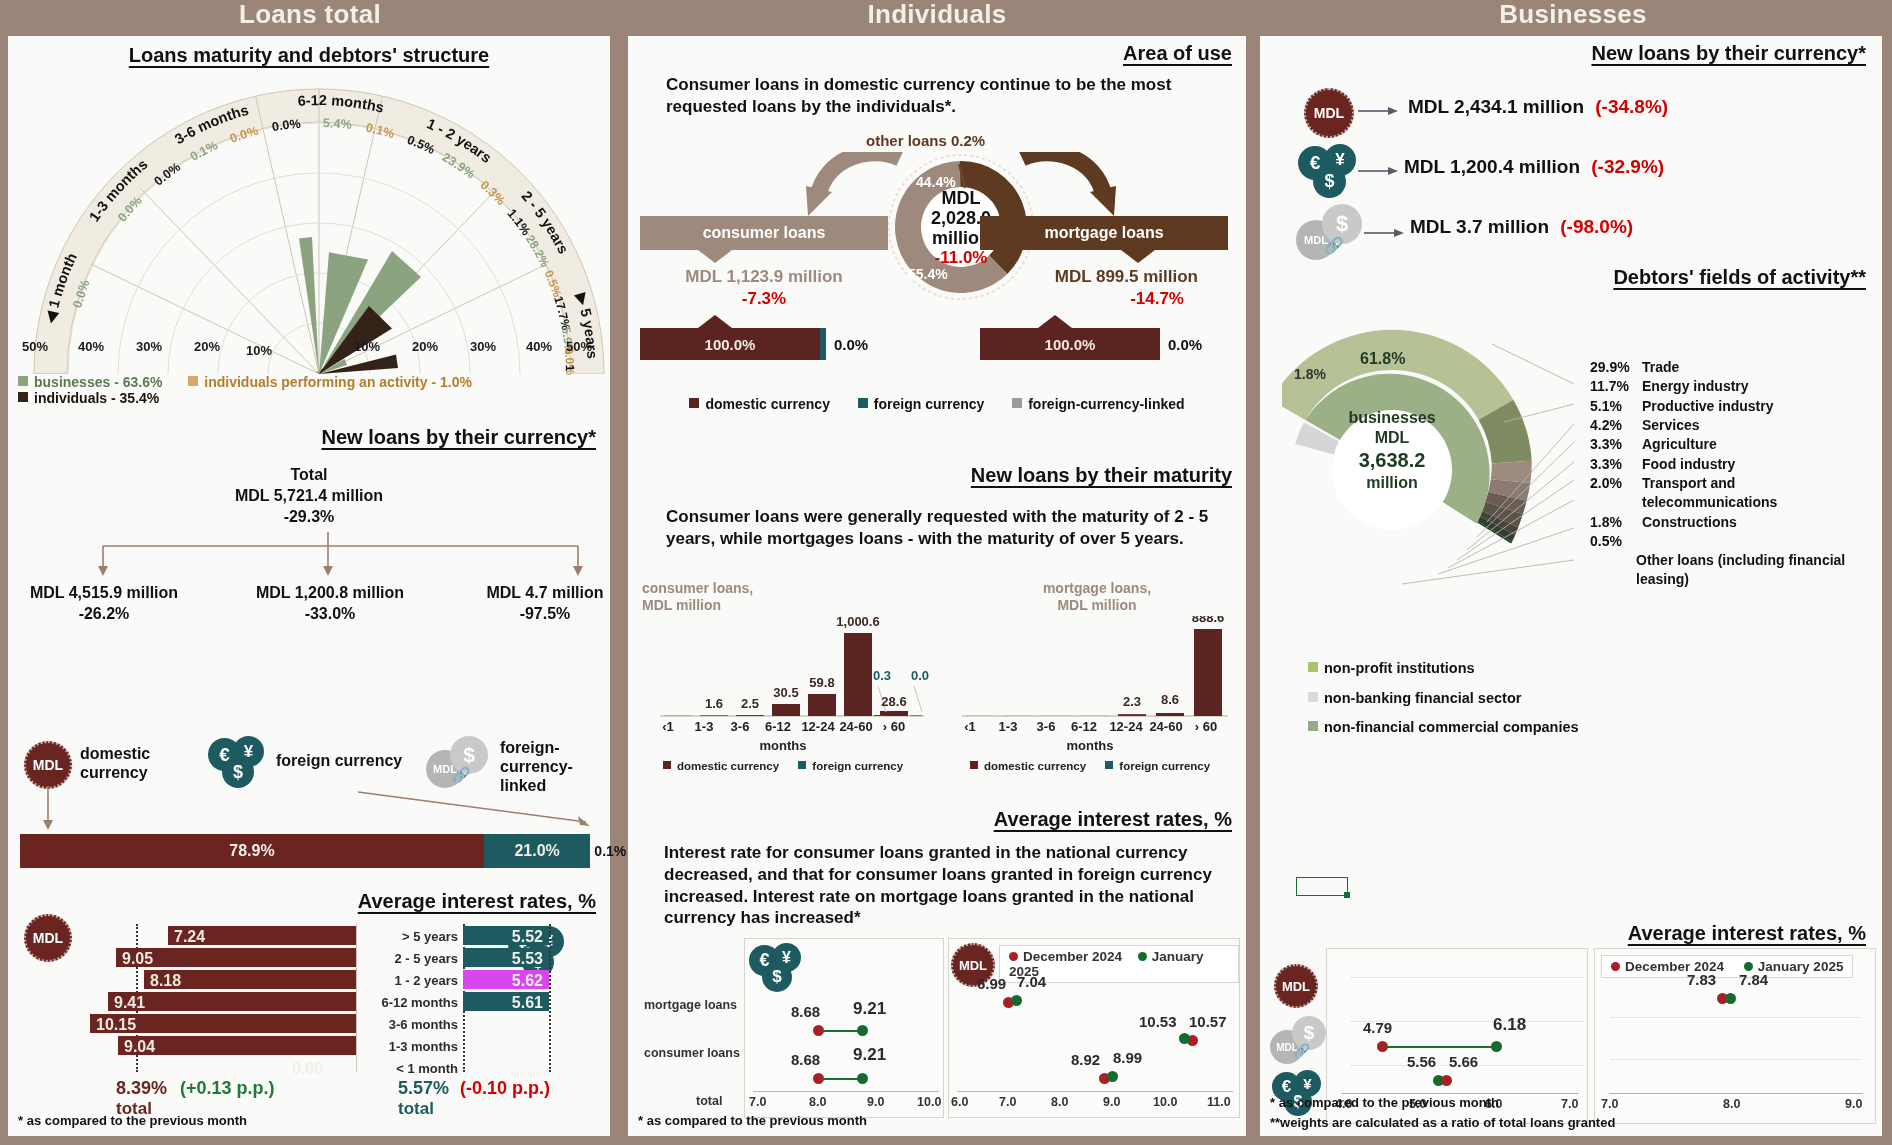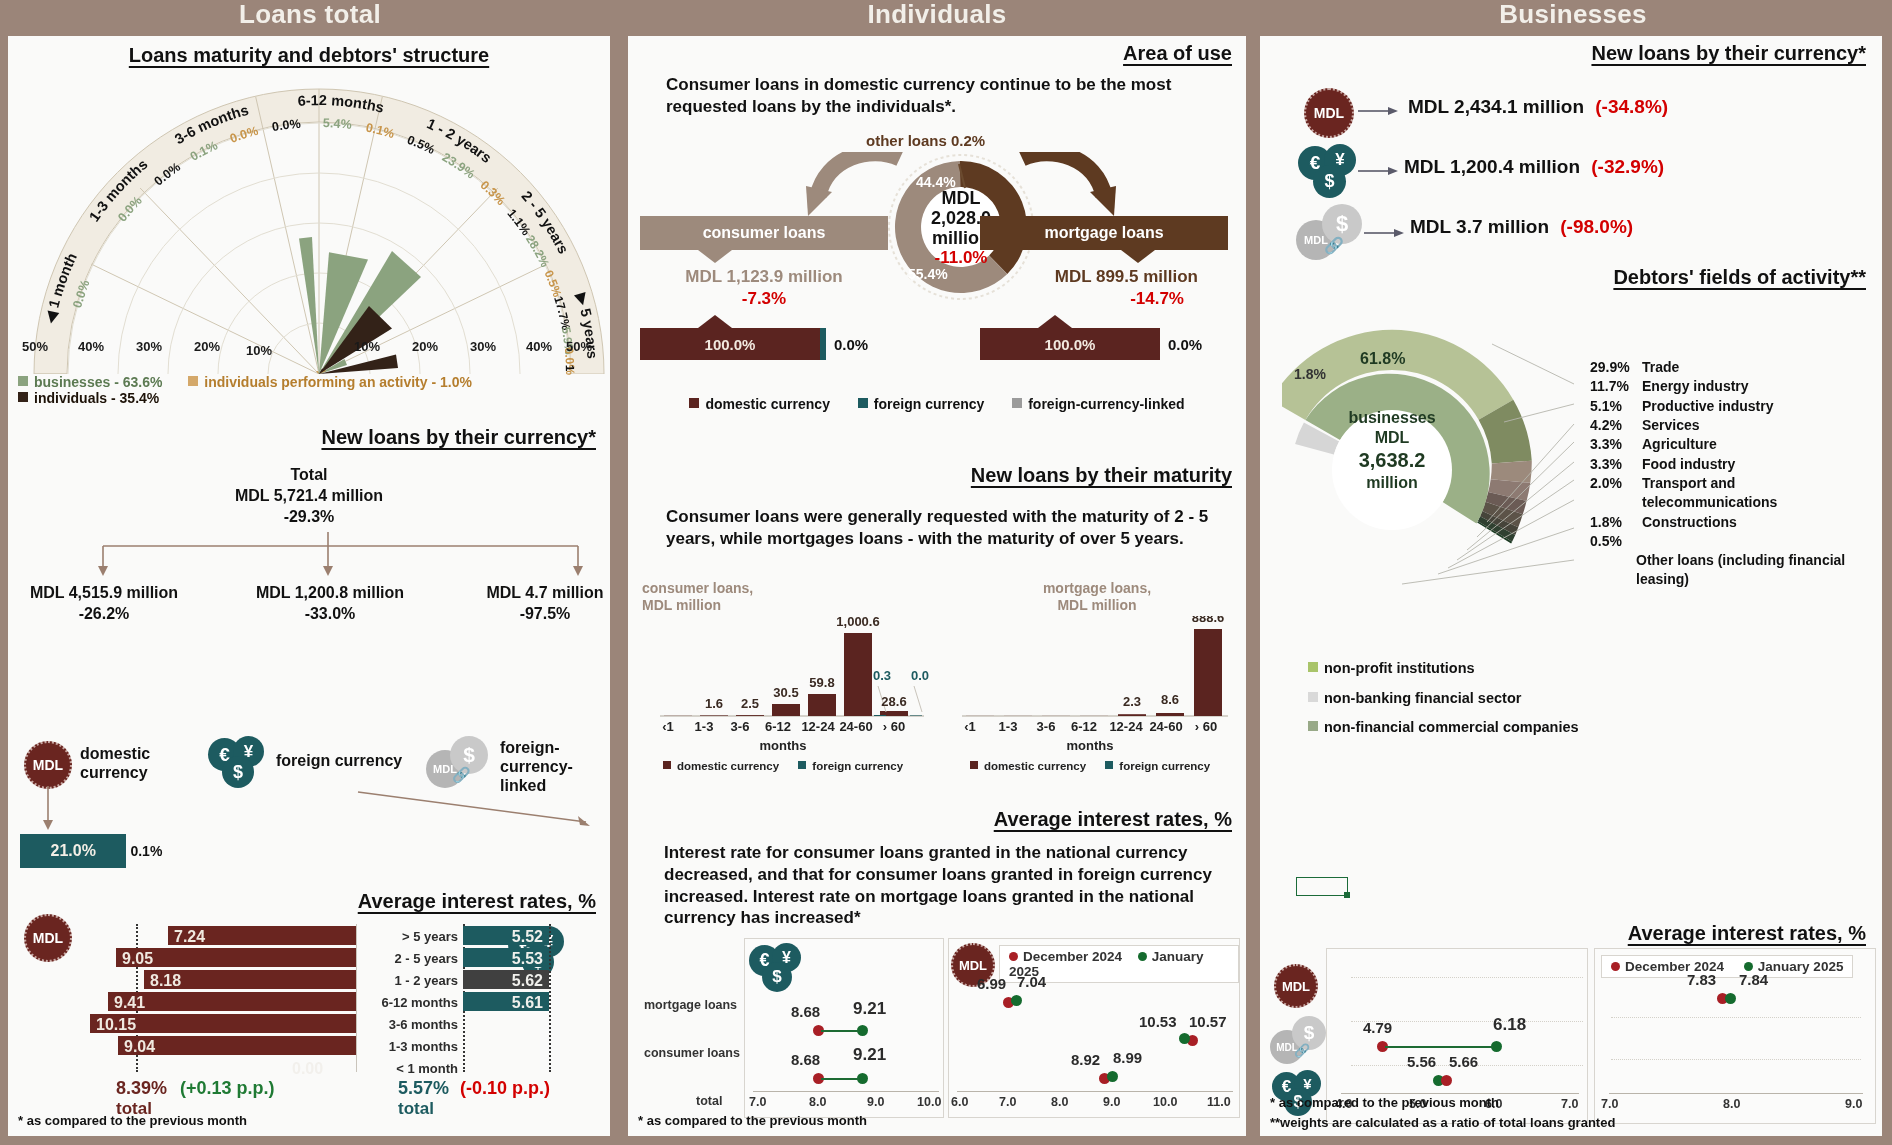--- a/index.html
+++ b/index.html
@@ -321,20 +321,21 @@
           <line x1="40" y1="0" x2="40" y2="38"></line>
           <line x1="350" y1="6" x2="578" y2="36"></line>
         </g>
         <g fill="#9b7f6f">
           <polygon points="40,44 35,34 45,34"></polygon>
           <polygon points="582,40 570,30 572,39"></polygon>
         </g>
       </svg>
 
       <div class="stackbar" style="left:12px;top:798px;width:588px;">
+        <div style="width:78.9%;background:#6a2520;">78.9%</div>
         <div style="width:18.1%;background:#1d5b60;">21.0%</div>
         <div style="width:3%;background:transparent;color:#111;font-size:14px;justify-content:flex-start;padding-left:4px;">0.1%</div>
       </div>
 
       <h2 class="sec abs" style="right:14px;top:854px;">Average interest rates, %</h2>
 
       <div class="abs coin coin-mdl" style="left:16px;top:878px;width:48px;height:48px;font-size:14px;">MDL</div>
       <div class="abs" style="left:500px;top:890px;width:62px;height:58px;">
         <div class="coin coin-fx abs" style="left:0;top:2px;width:33px;height:33px;font-size:19px;">€</div>
         <div class="coin coin-fx abs" style="left:25px;top:0;width:31px;height:31px;font-size:17px;">¥</div>
@@ -376,21 +377,21 @@
         <div class="rowlabel" style="left:344px;top:97px;width:106px;">3-6 months</div>
         <div class="rowlabel" style="left:344px;top:119px;width:106px;">1-3 months</div>
         <div class="rowlabel" style="left:344px;top:141px;width:106px;">&lt; 1 month</div>
 
         <div class="hbar" style="left:455px;top:6px;width:86px;background:#1d5b60;">
             <span style="right:6px;top:2px;color:#f0f0ec;">5.52</span>
           </div>
         <div class="hbar" style="left:455px;top:28px;width:86px;background:#1d5b60;">
             <span style="right:6px;top:2px;color:#f0f0ec;">5.53</span>
           </div>
-        <div class="hbar" style="left:455px;top:50px;width:86px;background:#404040;">
+        <div class="hbar" style="left:455px;top:50px;width:86px;background:#d946ef;">
             <span style="right:6px;top:2px;color:#f0f0ec;">5.62</span>
           </div>
         <div class="hbar" style="left:455px;top:72px;width:86px;background:#1d5b60;">
             <span style="right:6px;top:2px;color:#f0f0ec;">5.61</span>
           </div>
         <div class="abs" style="left:541px;top:4px;width:0;height:148px;border-left:2px dotted #333;"></div>
       </div>
 
       <div class="abs" style="left:108px;top:1042px;">
         <div style="font-size:18px;font-weight:bold;color:#6a2520;">

